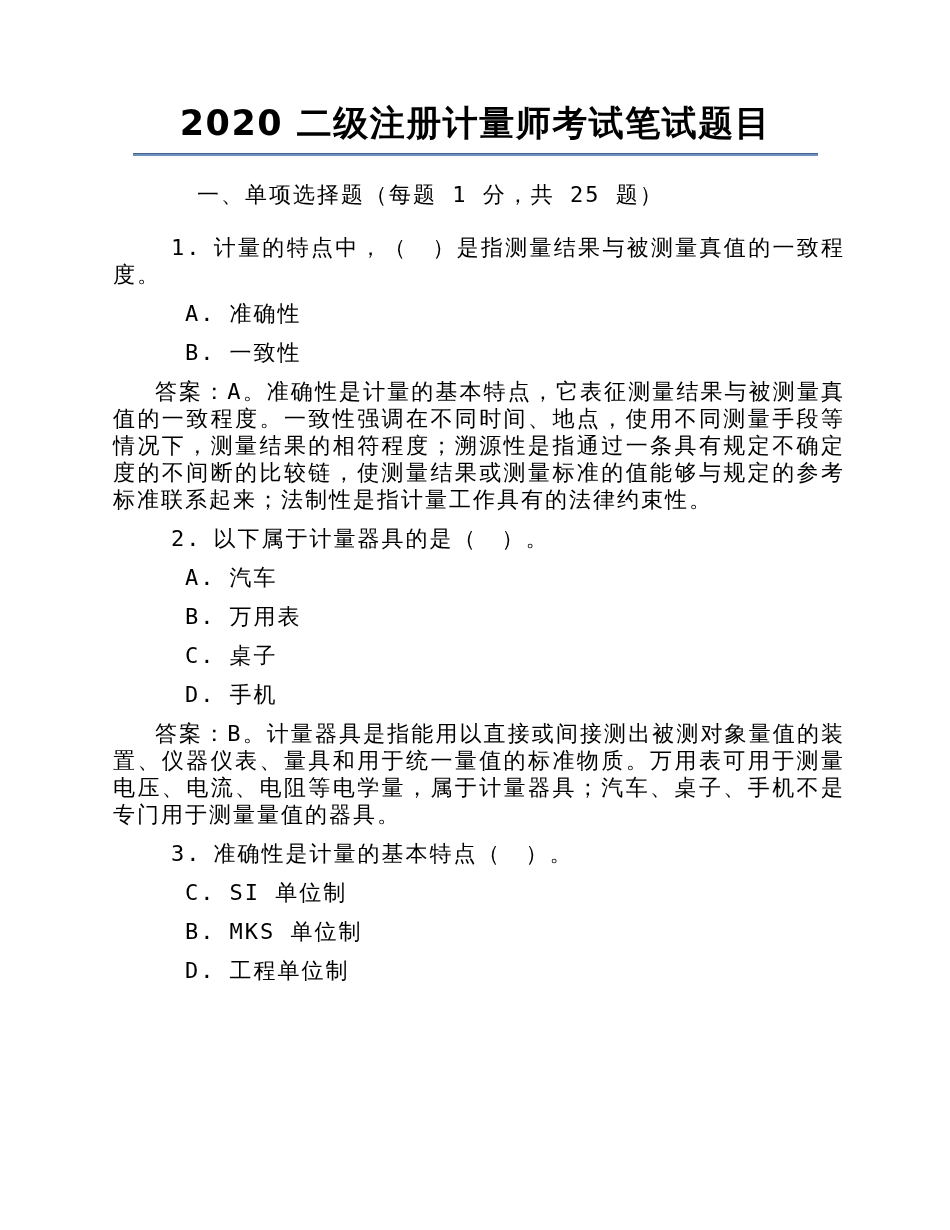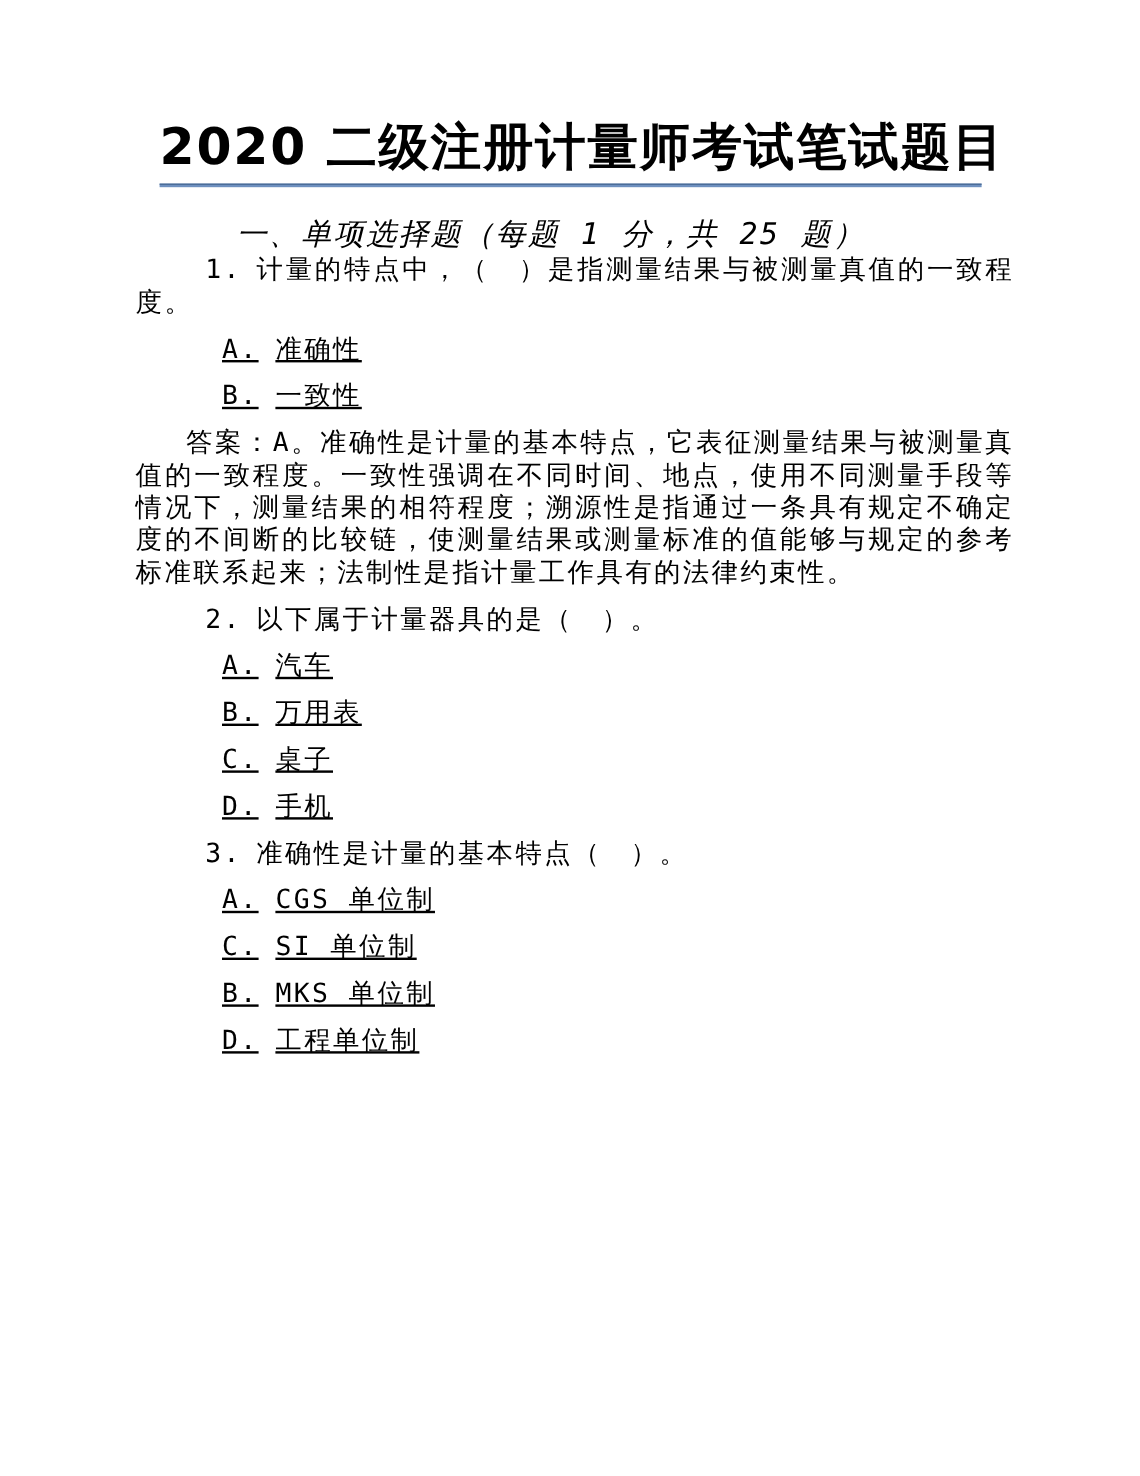--- a/index.html
+++ b/index.html
@@ -18,51 +18,50 @@
     position: relative;
   }
   .content {
     padding: 0 105px 0 113px;
   }
   .doc-title {
     margin: 100px 27px 0 20px;
     text-align: center;
     font-family: "DejaVu Sans", "Liberation Sans", sans-serif;
     font-weight: bold;
-    font-size: 42px;
+    font-size: 35px;
     letter-spacing: 1.5px;
     line-height: 46px;
     color: #000000;
     white-space: nowrap;
   }
   .title-rule {
     margin: 7px 27px 0 20px;
     height: 3px;
     background: #6e90bf;
     border-top: 1px solid #44658f;
   }
   .section-heading {
     margin-top: 25px;
-    margin-bottom: 4px;
-    font-size: 25px;
+    margin-bottom: 26px;
+    font-size: 22px;
     letter-spacing: 2px;
     line-height: 27px;
     text-indent: 84px;
     white-space: nowrap;
-    font-style: italic;
   }
   .para {
     font-size: 22px;
     letter-spacing: 2px;
     line-height: 27px;
     text-align: justify;
     margin-bottom: 12px;
   }
   .question { text-indent: 58px; }
-  .option   { text-indent: 72px; text-decoration: underline; }
+  .option   { text-indent: 72px; }
   .answer   { text-indent: 42px; }
   .qnum  { margin-right: 12px; }
   .olabel { margin-right: 14px; }
 </style>
 </head>
 <body>
 
 <div class="page">
   <div class="content">
 
@@ -77,24 +76,24 @@
       <p class="para option"><span class="olabel">B.</span><span>一致性</span></p>
       <p class="para answer">答案：A。准确性是计量的基本特点，它表征测量结果与被测量真值的一致程度。一致性强调在不同时间、地点，使用不同测量手段等情况下，测量结果的相符程度；溯源性是指通过一条具有规定不确定度的不间断的比较链，使测量结果或测量标准的值能够与规定的参考标准联系起来；法制性是指计量工作具有的法律约束性。</p>
     </div>
 
     <div>
       <p class="para question"><span class="qnum">2.</span><span>以下属于计量器具的是（　）。</span></p>
       <p class="para option"><span class="olabel">A.</span><span>汽车</span></p>
       <p class="para option"><span class="olabel">B.</span><span>万用表</span></p>
       <p class="para option"><span class="olabel">C.</span><span>桌子</span></p>
       <p class="para option"><span class="olabel">D.</span><span>手机</span></p>
+      <p class="para answer">答案：B。计量器具是指能用以直接或间接测出被测对象量值的装置、仪器仪表、量具和用于统一量值的标准物质。万用表可用于测量电压、电流、电阻等电学量，属于计量器具；汽车、桌子、手机不是专门用于测量量值的器具。</p>
     </div>
 
     <div>
       <p class="para question"><span class="qnum">3.</span><span>准确性是计量的基本特点（　）。</span></p>
-      <p class="para option"><span class="olabel">A.</span><span>CGS 单位制</span></p>
       <p class="para option"><span class="olabel">C.</span><span>SI 单位制</span></p>
       <p class="para option"><span class="olabel">B.</span><span>MKS 单位制</span></p>
       <p class="para option"><span class="olabel">D.</span><span>工程单位制</span></p>
     </div>
 
   </div>
 </div>
 
 </body></html>

